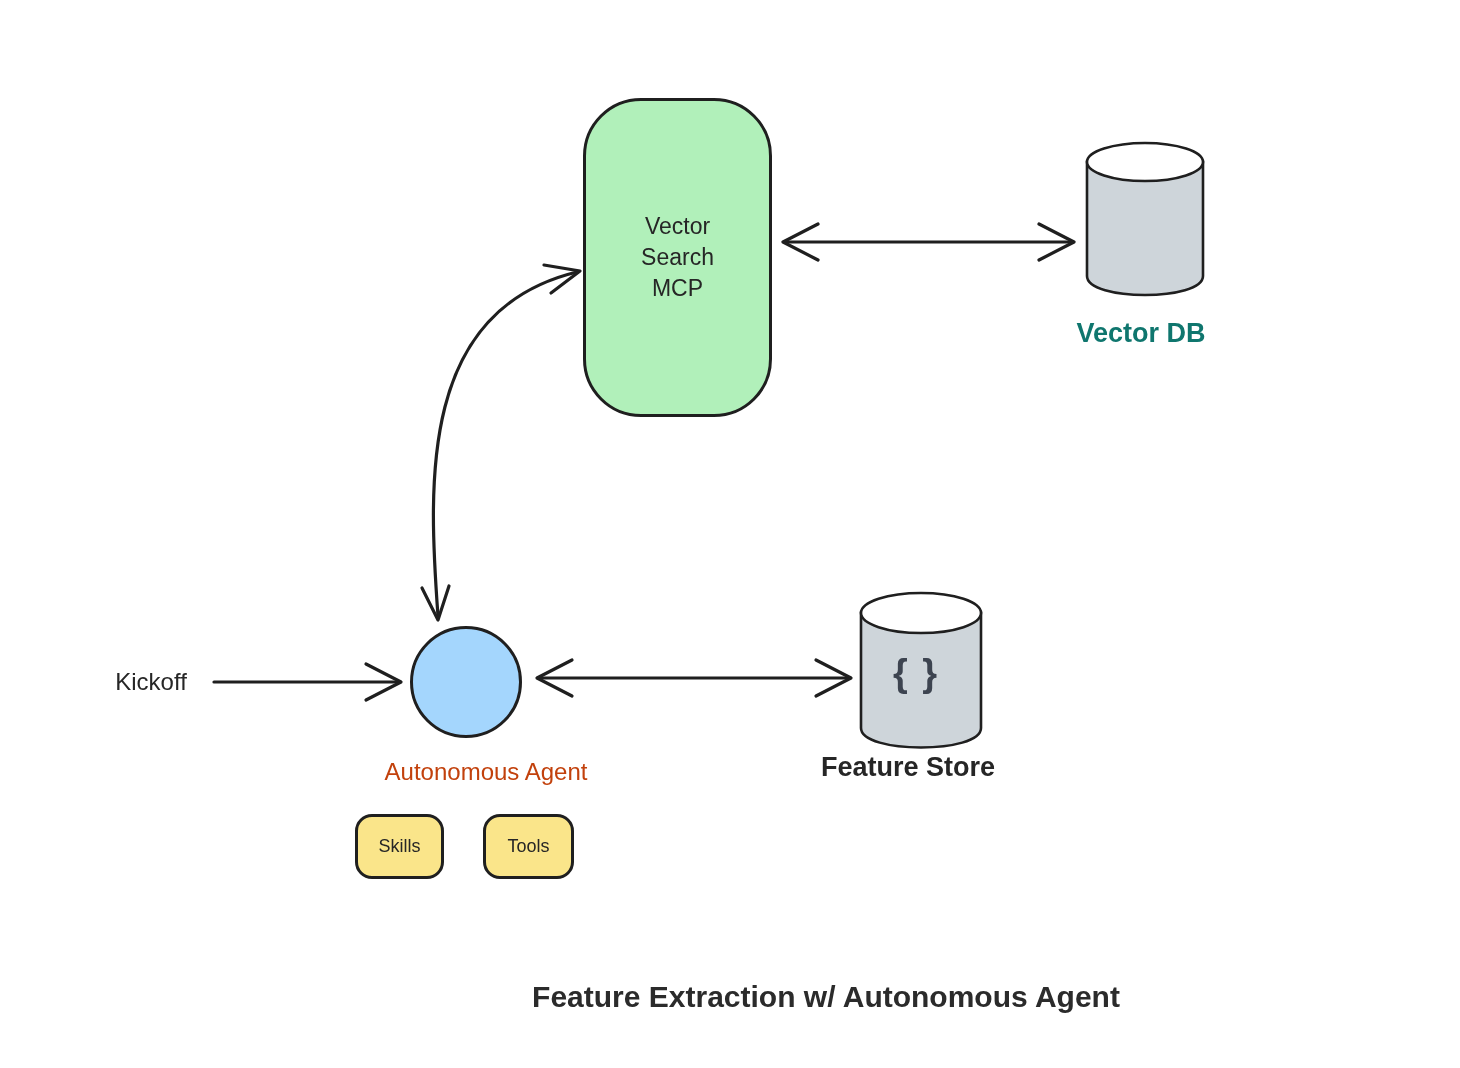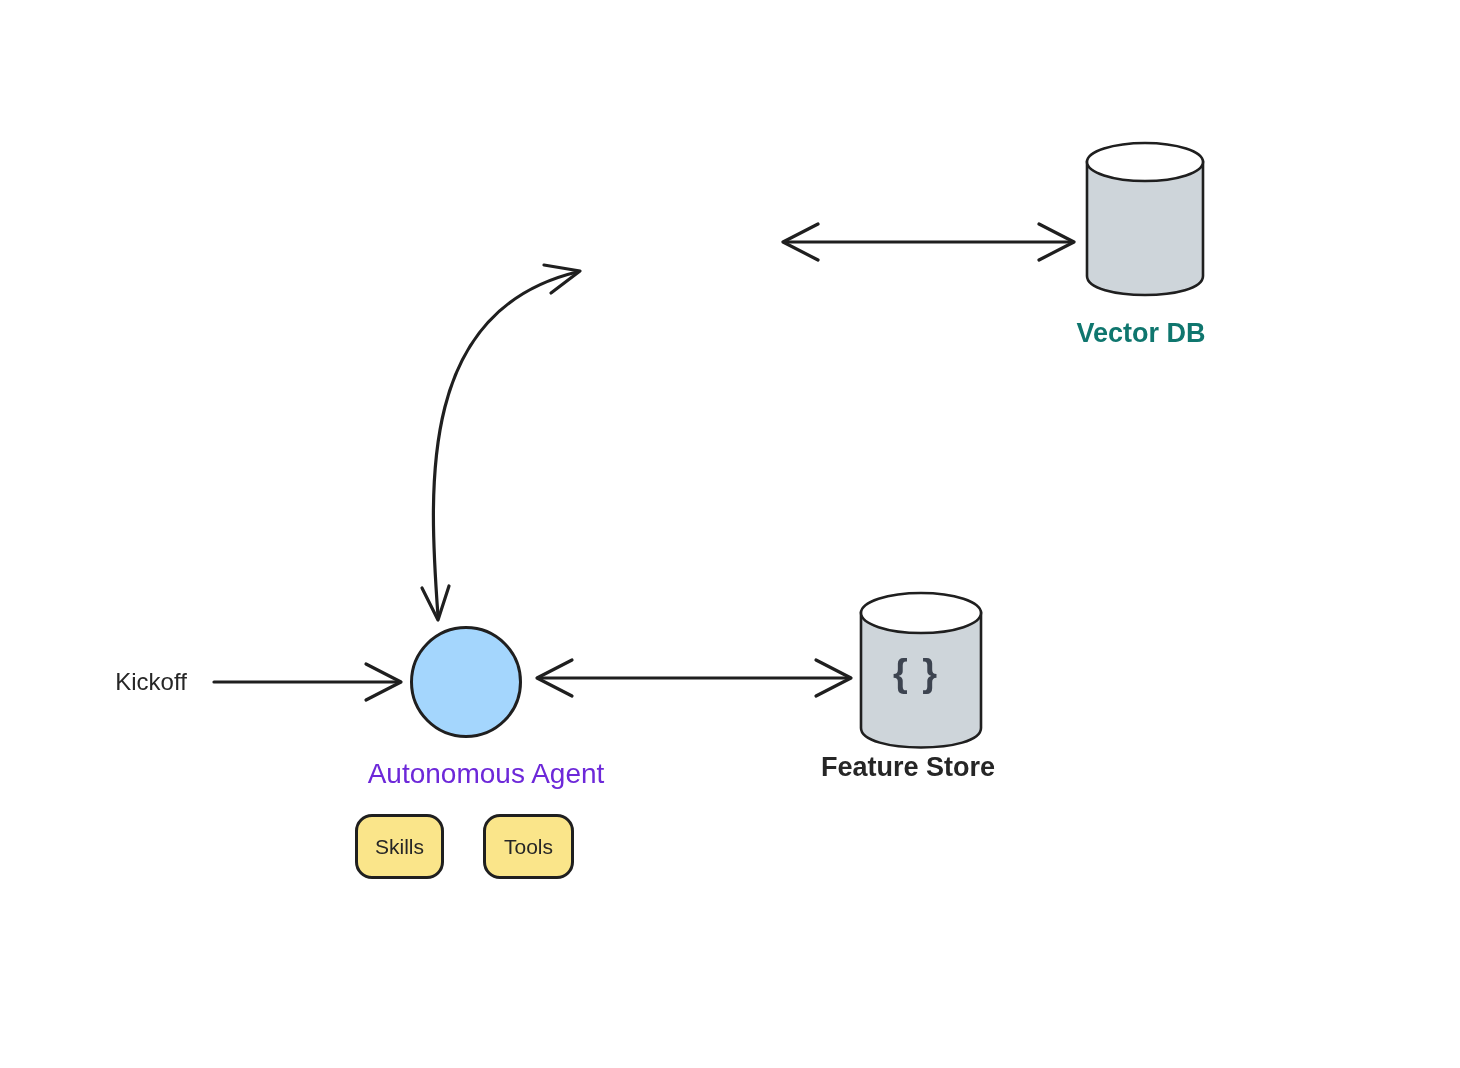--- a/index.html
+++ b/index.html
@@ -74,21 +74,21 @@
   }
 
   
   .lbl { position: absolute; text-align: center; }
   .lbl-kickoff {
     left: 106px; top: 668px; width: 90px;
     font-size: 24px; font-weight: 500; color: #262626; text-align: center;
   }
   .lbl-agent {
     left: 336px; top: 758px; width: 300px;
-    font-size: 28px; font-weight: 500; color: #6d28d9;
+    font-size: 24px; font-weight: 500; color: #c2410c;
   }
   .lbl-vectordb {
     left: 1041px; top: 318px; width: 200px;
     font-size: 27px; font-weight: 600; color: #0f766e;
   }
   .lbl-featurestore {
     left: 808px; top: 752px; width: 200px;
     font-size: 27px; font-weight: 600; color: #262626;
   }
   .diagram-title {
@@ -99,21 +99,21 @@
 
   
   .chip {
     position: absolute;
     background: #fae58a;
     border: 3px solid #1f1f1f;
     border-radius: 17px;
     display: flex;
     align-items: center;
     justify-content: center;
-    font-size: 21px;
+    font-size: 18px;
     font-weight: 500;
     color: #262626;
     box-sizing: border-box;
   }
   .chip-skills { left: 355px; top: 814px; width: 89px; height: 65px; }
   .chip-tools  { left: 483px; top: 814px; width: 91px; height: 65px; }
 </style>
 </head>
 <body>
 
@@ -138,20 +138,23 @@
       <path d="M1039 224 L1074 242 L1039 260"></path>
     </g>
 
     <g>
       <path d="M540 678 L848 678"></path>
       <path d="M572 660 L537 678 L572 696"></path>
       <path d="M816 660 L851 678 L816 696"></path>
     </g>
   </svg>
 
+  <div class="abs node-mcp">
+    <span class="mcp-label">Vector Search MCP</span>
+  </div>
 
   <svg class="abs cyl" style="left:1084px; top:140px;" width="122" height="164">
     <path d="M3 22 L3 136 C3 161.3 119 161.3 119 136 L119 22 Z" fill="#ced5da" stroke="#1f1f1f" stroke-width="2.6"></path>
     <ellipse cx="61" cy="22" rx="58" ry="19" fill="#ffffff" stroke="#1f1f1f" stroke-width="2.6"></ellipse>
   </svg>
   <div class="lbl lbl-vectordb">Vector DB</div>
 
   <div class="abs node-agent"></div>
   <div class="lbl lbl-agent">Autonomous Agent</div>
 
@@ -164,14 +167,15 @@
 
   <div class="lbl lbl-kickoff">Kickoff</div>
 
   <div class="chip chip-skills">
     <span>Skills</span>
   </div>
   <div class="chip chip-tools">
     <span>Tools</span>
   </div>
 
+  <div class="lbl diagram-title">Feature Extraction w/ Autonomous Agent</div>
 
 </div>
 
 </body></html>

